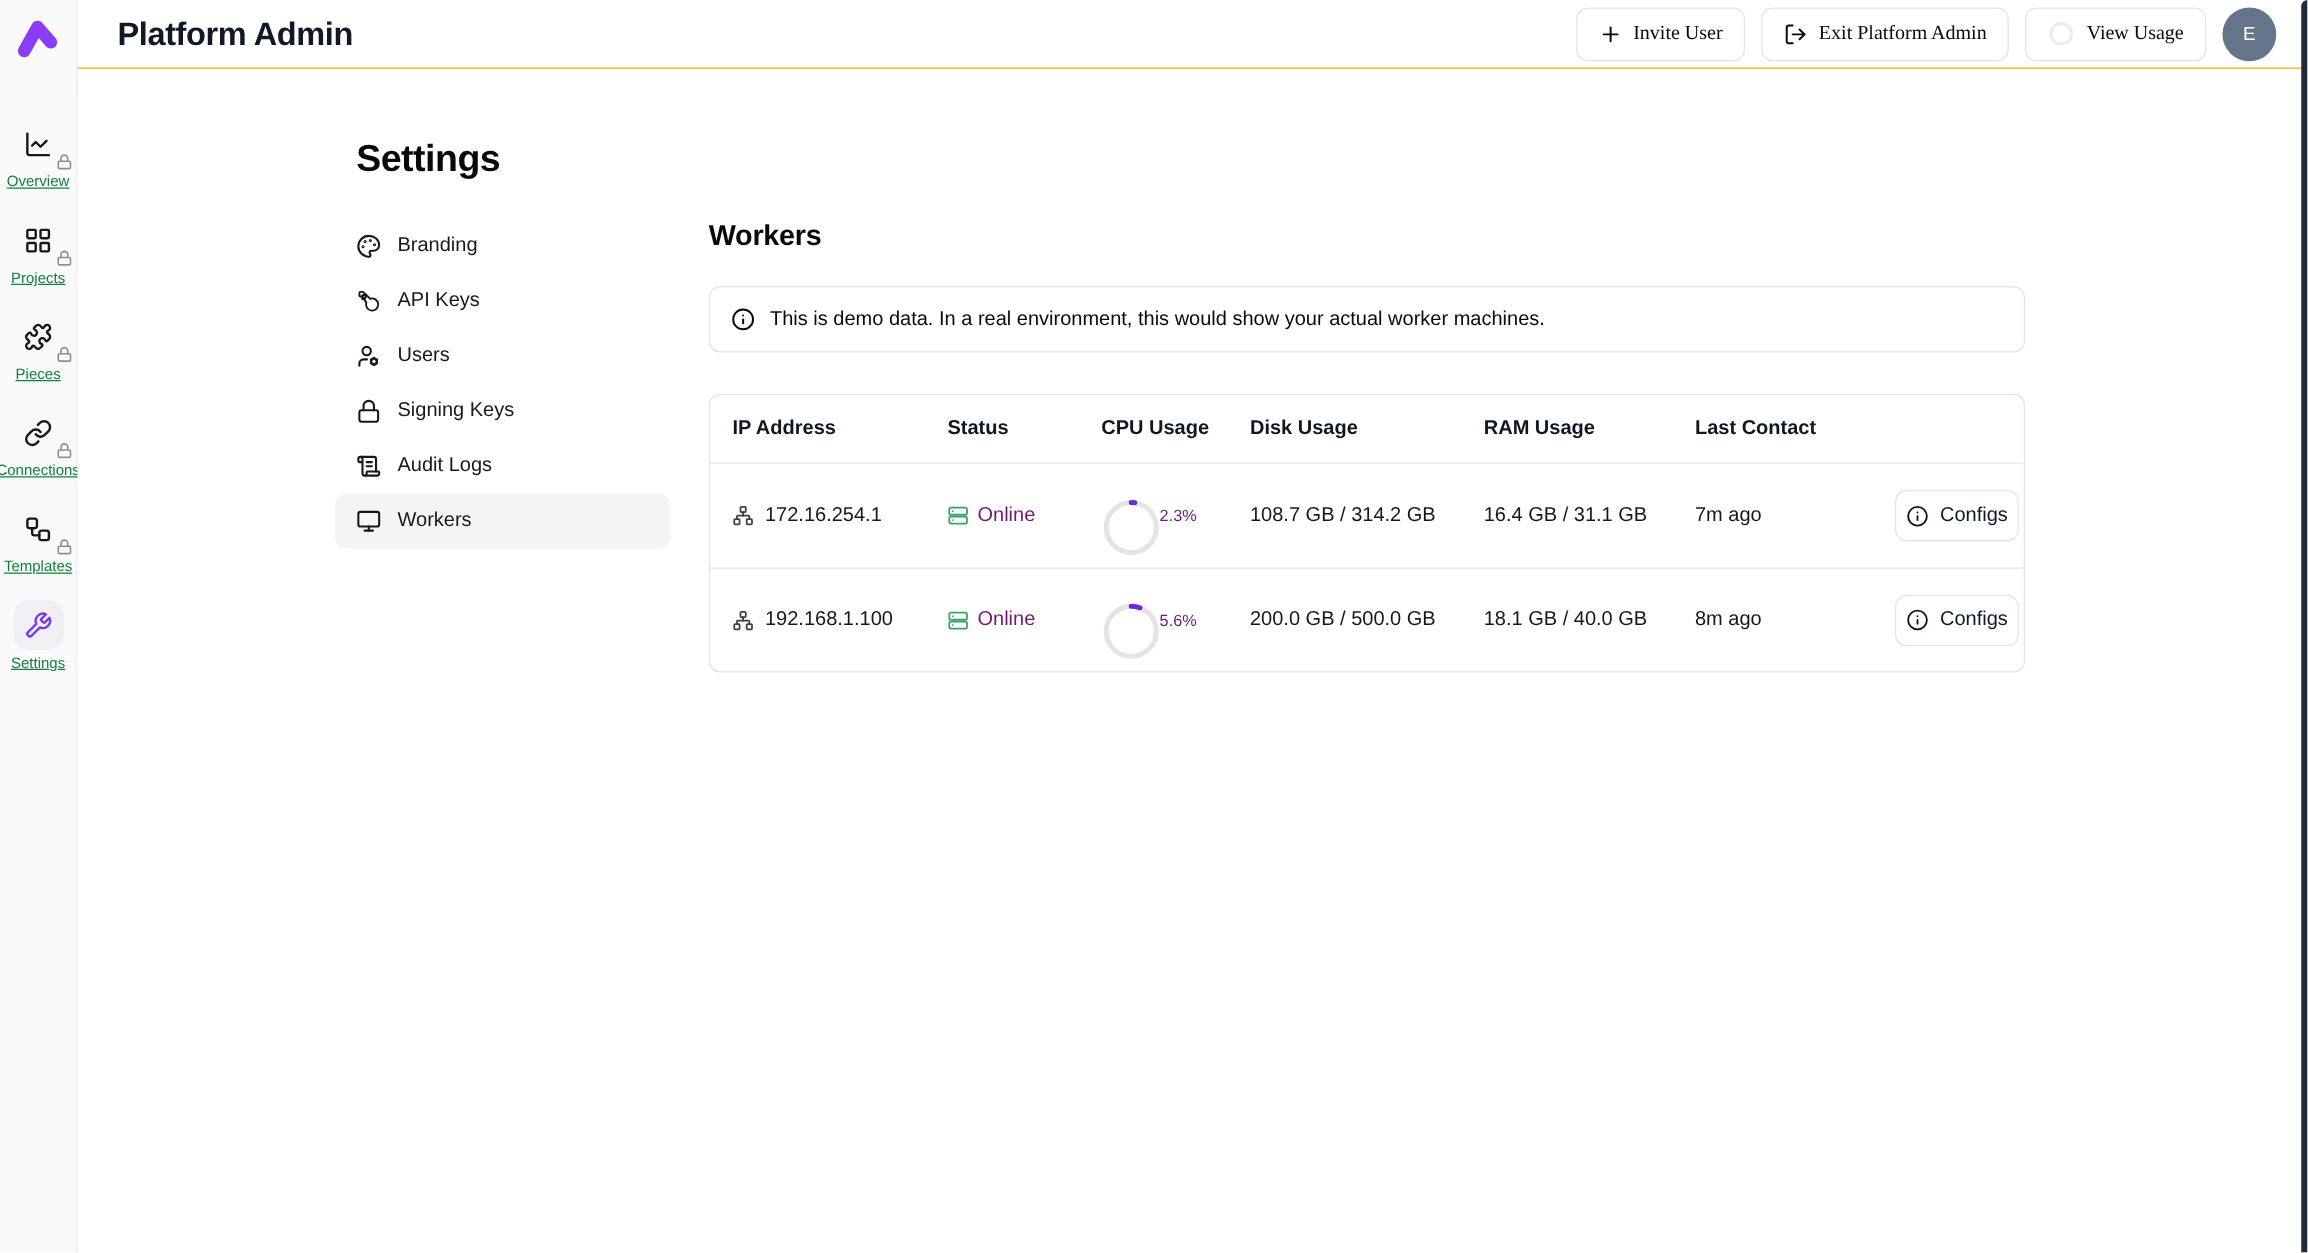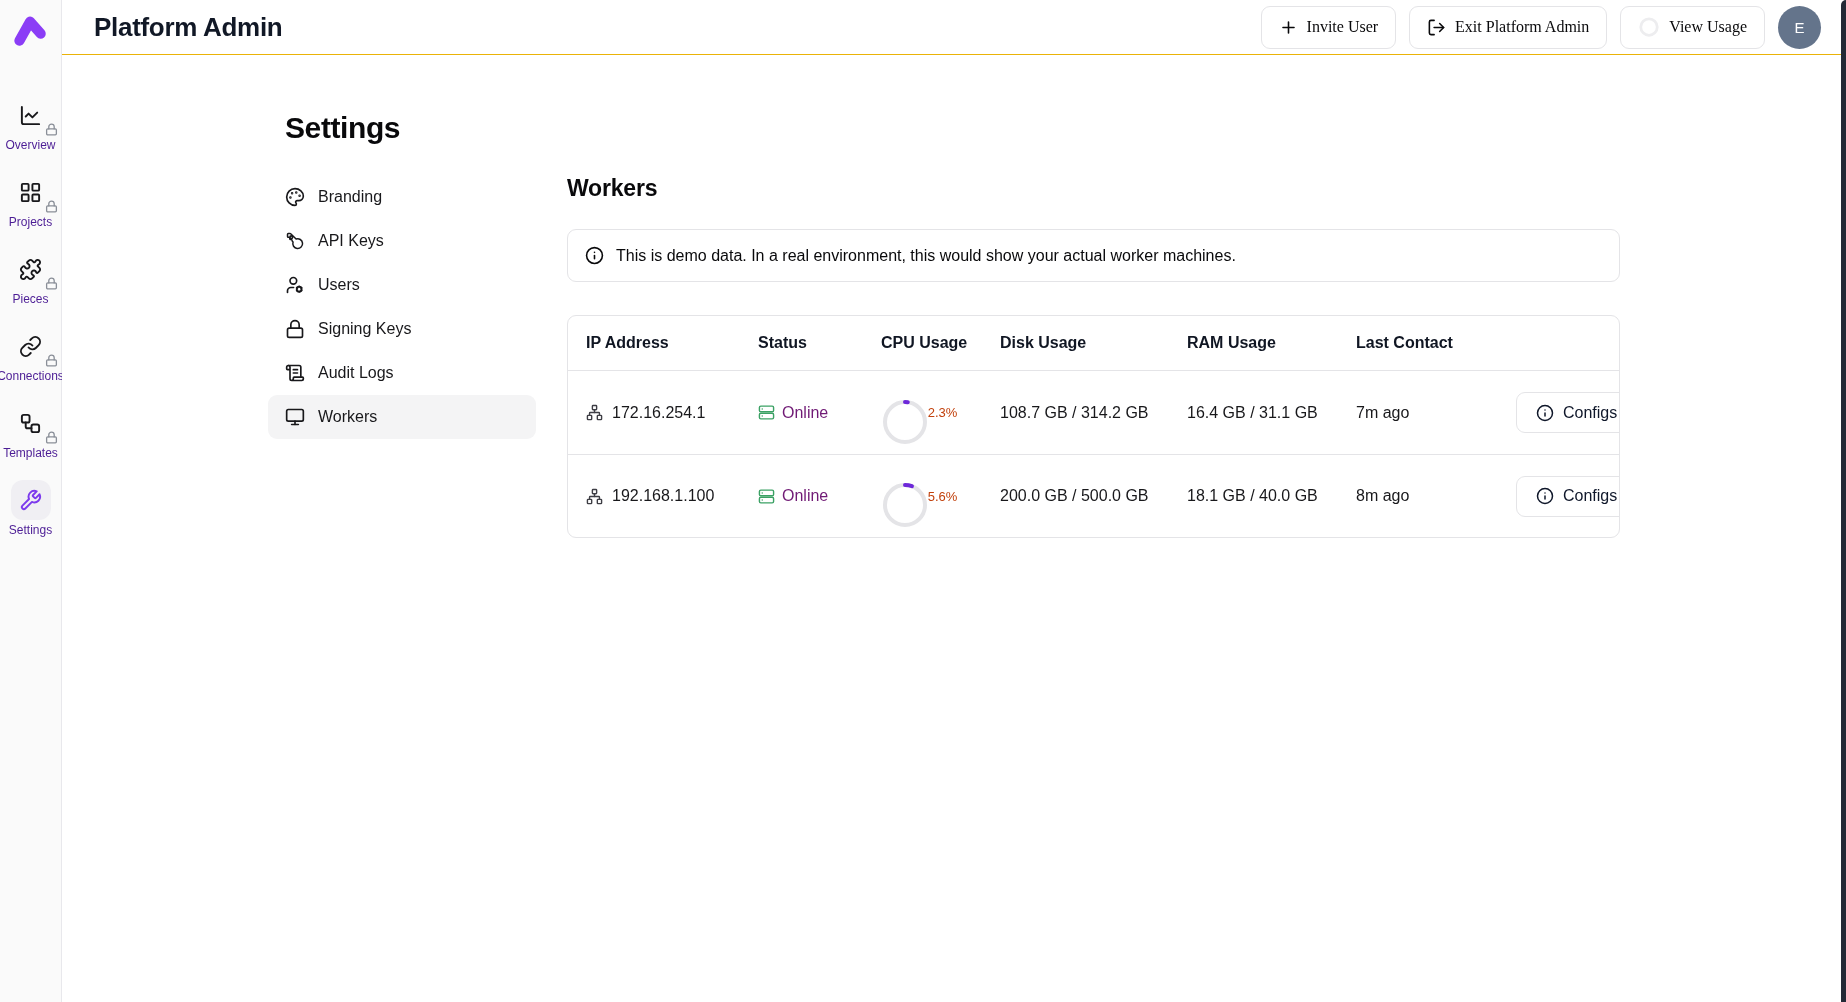--- a/index.html
+++ b/index.html
@@ -17,21 +17,21 @@
   .sidebar {
     position:absolute; left:0; top:0; width:62px; height:100%;
     background:#fafafa; border-right:1px solid #e8e8ec;
     display:flex; flex-direction:column; align-items:center;
   }
   .logo { margin-top:12px; cursor:pointer; }
   .side-nav { margin-top:46px; display:flex; flex-direction:column; align-items:center; gap:20px; width:100%; }
   .side-item { display:flex; flex-direction:column; align-items:center; gap:3px; width:100%; cursor:pointer; text-decoration:none; color:#27272a; }
   .side-icon-wrap { position:relative; width:40px; height:40px; border-radius:12px; display:flex; align-items:center; justify-content:center; }
   .side-item.active .side-icon-wrap { background:#f0eff3; }
-  .side-label { font-size:12px; color:#4c1d95; }
+  .side-label { font-size:12px; color:#15803d;text-decoration:underline; }
   .lock-badge { position:absolute; right:-7px; bottom:-1px; color:#8a8f98; }
 
   
   .header {
     position:absolute; left:62px; top:0; right:5px; height:55px;
     background:#fff; border-bottom:1px solid #eab308;
     display:flex; align-items:center; padding:0 20px 0 32px;
   }
   .header-title { font-size:26px; font-weight:bold; color:#111826; letter-spacing:-0.3px; }
   .header-actions { margin-left:auto; display:flex; align-items:center; gap:13px; }
@@ -70,24 +70,24 @@
   .table-card { border:1px solid #e4e4e7; border-radius:9px; overflow:hidden; }
   .trow { display:grid; grid-template-columns:172px 123px 119px 187px 169px 160px 1fr; align-items:center; padding:0 17px 0 18px; }
   .thead { height:55px; border-bottom:1px solid #e4e4e7; }
   .th { font-size:16px; font-weight:bold; color:#101623; }
   .tbody-row { height:83px; }
   .tbody-row + .tbody-row { border-top:1px solid #e4e4e7; }
   .cell { font-size:16px; color:#18181b; }
   .cell-ip { display:flex; align-items:center; gap:9px; }
   .cell-status { display:flex; align-items:center; gap:7px; color:#701a75; }
   .donut-wrap { position:relative; width:48px; height:48px; margin-left:4px; }
-  .donut-label { position:absolute; inset:0; display:flex; align-items:center; justify-content:center; font-size:13px; color:#c2410c; }
+  .donut-label { position:absolute; inset:0; display:flex; align-items:center; justify-content:center; font-size:13px; color:#701a75; }
   .cell-action { display:flex; justify-content:flex-end; }
   .configs-btn {
-    display:flex; align-items:center; gap:9px; height:41px; padding:0 19px;
+    display:flex; align-items:center; gap:9px; height:41px; padding:0 8px;
     background:#fff; border:1px solid #e4e4e7; border-radius:9px;
     font-family:"Liberation Sans", sans-serif; font-size:16px; color:#0f172a; cursor:pointer;
   }
 </style>
 </head>
 <body>
 
 <aside class="sidebar">
   <div class="logo">
     <svg width="37" height="37" viewBox="0 0 40 40">

